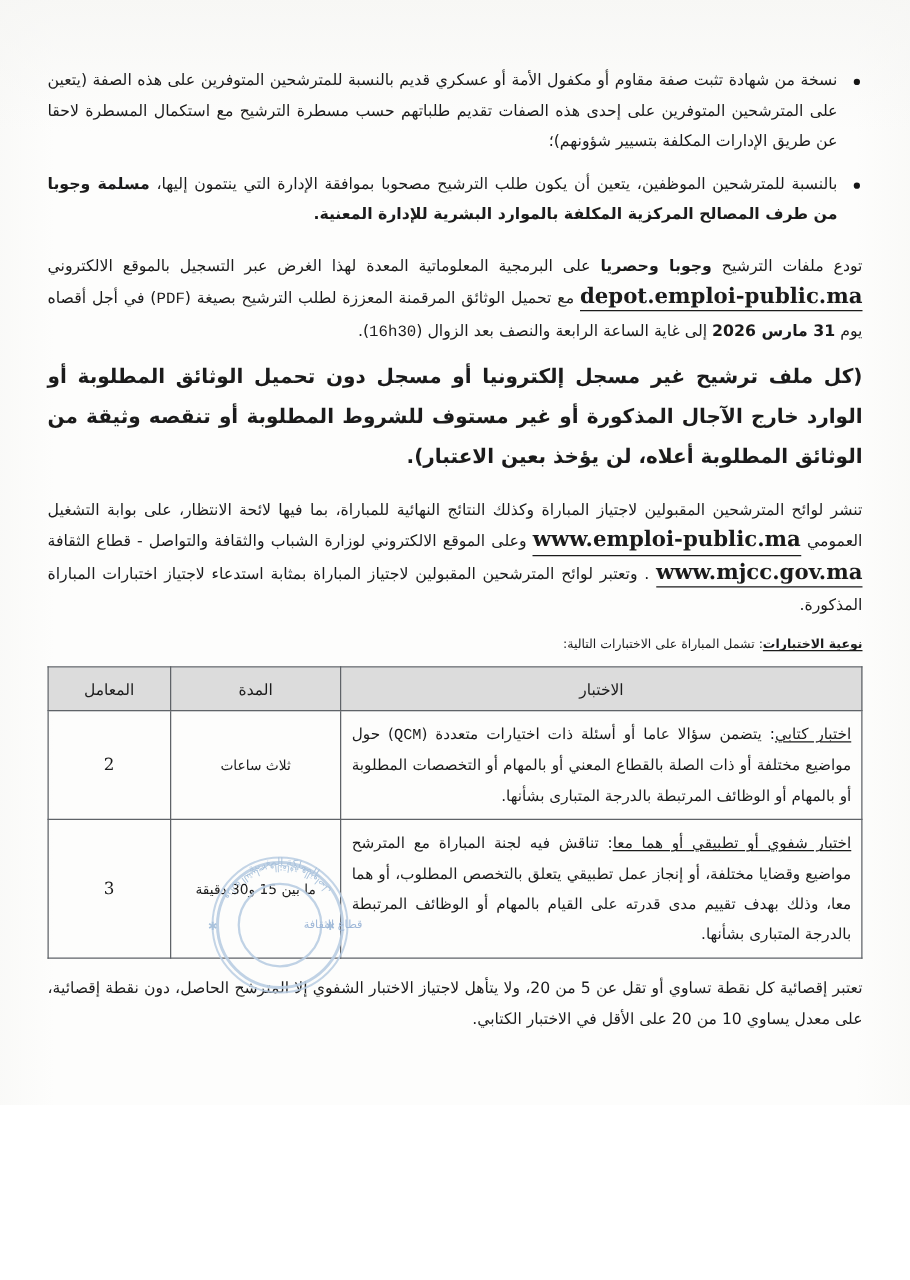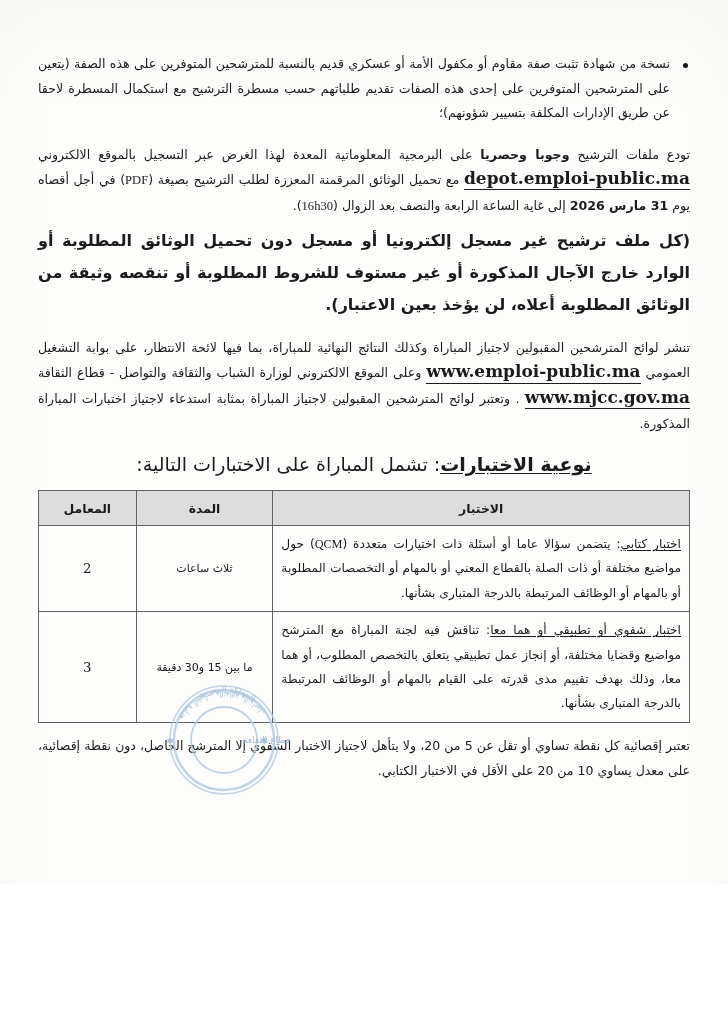--- a/index.html
+++ b/index.html
@@ -80,40 +80,39 @@
     font-weight: 700;
     font-size: 17px;
     border-bottom: 1.3px solid #1b1b1b;
     padding-bottom: 0px;
     line-height: 1.25;
   }
   .lat {
     direction: ltr;
     unicode-bidi: embed;
     display: inline-block;
-    font-family: Liberation Serif, serif;
+    font-family: Liberation Mono, monospace;
   }
 
   .block-deposit { margin-top: 16px; }
   .block-note { margin-top: 6px; }
   .block-publish { margin-top: 14px; }
 
   .note-strong {
     font-weight: 700;
     font-size: 16px;
     line-height: 2.0;
     text-align: justify;
     margin: 0 0 4px 0;
   }
 
   .exam-type-line {
     margin: 10px 0 8px 0;
-    font-size: 19px;
+    font-size: 10px;
     line-height: 1.9;
-    text-align: center;
   }
   .exam-type-line .lbl {
     font-weight: 700;
     text-decoration: underline;
     text-underline-offset: 2px;
   }
 
   
   .tbl-wrap { margin-top: 6px; }
   table.exams {
@@ -124,21 +123,21 @@
   }
   table.exams th,
   table.exams td {
     border: 1px solid #5f6368;
     vertical-align: middle;
     padding: 6px 8px;
   }
   table.exams thead th {
     background: #dcdcdc;
     font-size: 12.4px;
-    font-weight: 700;
+    font-weight: 400;
     text-align: center;
     height: 26px;
     padding: 4px 6px;
   }
   col.c-exam  { width: 64%; }
   col.c-dur   { width: 21%; }
   col.c-coef  { width: 15%; }
 
   td.cell-exam {
     font-size: 12.2px;
@@ -197,20 +196,23 @@
 <body>
 
 <div class="page">
   <div class="scan-tint"></div>
 
   <div class="content">
 
     <ul class="bullets">
       <li>
         <span>نسخة من شهادة تثبت صفة مقاوم أو مكفول الأمة أو عسكري قديم بالنسبة للمترشحين المتوفرين على هذه الصفة (يتعين على المترشحين المتوفرين على إحدى هذه الصفات تقديم طلباتهم حسب مسطرة الترشيح مع استكمال المسطرة لاحقا عن طريق الإدارات المكلفة بتسيير شؤونهم)؛</span>
+      </li>
+      <li>
+        <span>بالنسبة للمترشحين الموظفين، يتعين أن يكون طلب الترشيح مصحوبا بموافقة الإدارة التي ينتمون إليها، </span><span class="b">مسلمة وجوبا من طرف المصالح المركزية المكلفة بالموارد البشرية للإدارة المعنية.</span>
       </li>
     </ul>
 
     <div class="block-deposit">
       <p class="para"><span>تودع ملفات الترشيح </span><span class="b">وجوبا وحصريا</span><span> على البرمجية المعلوماتية المعدة لهذا الغرض عبر التسجيل بالموقع الالكتروني </span><span class="url">depot.emploi-public.ma</span><span> مع تحميل الوثائق المرقمنة المعززة لطلب الترشيح بصيغة (</span><span class="lat">PDF</span><span>) في أجل أقصاه يوم </span><span class="b">31 مارس 2026</span><span> إلى غاية الساعة الرابعة والنصف بعد الزوال (</span><span class="lat">16h30</span><span>).</span></p>
     </div>
 
     <div class="block-note">
       <p class="note-strong">(كل ملف ترشيح غير مسجل إلكترونيا أو مسجل دون تحميل الوثائق المطلوبة أو الوارد خارج الآجال المذكورة أو غير مستوف للشروط المطلوبة أو تنقصه وثيقة من الوثائق المطلوبة أعلاه، لن يؤخذ بعين الاعتبار).</p>
     </div>

